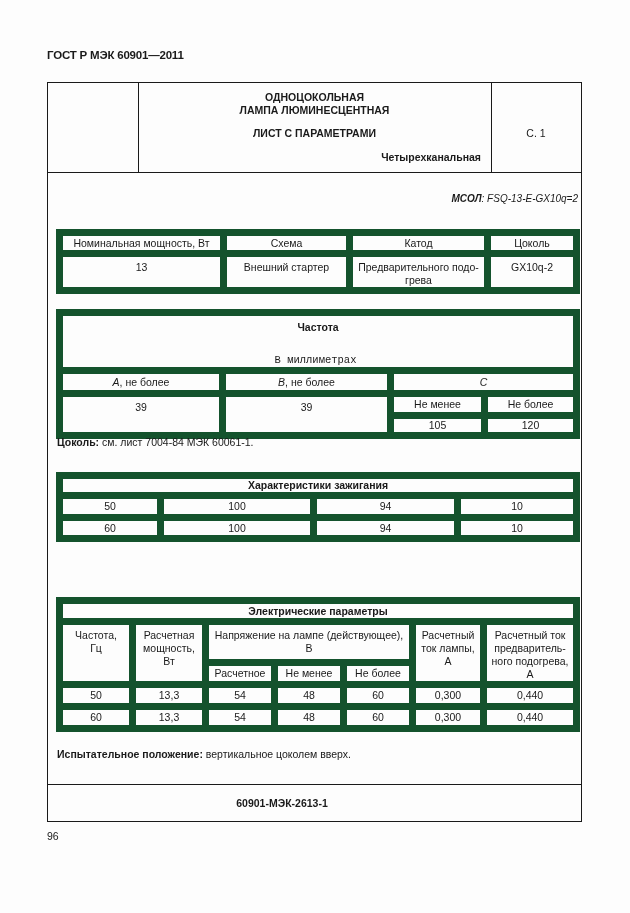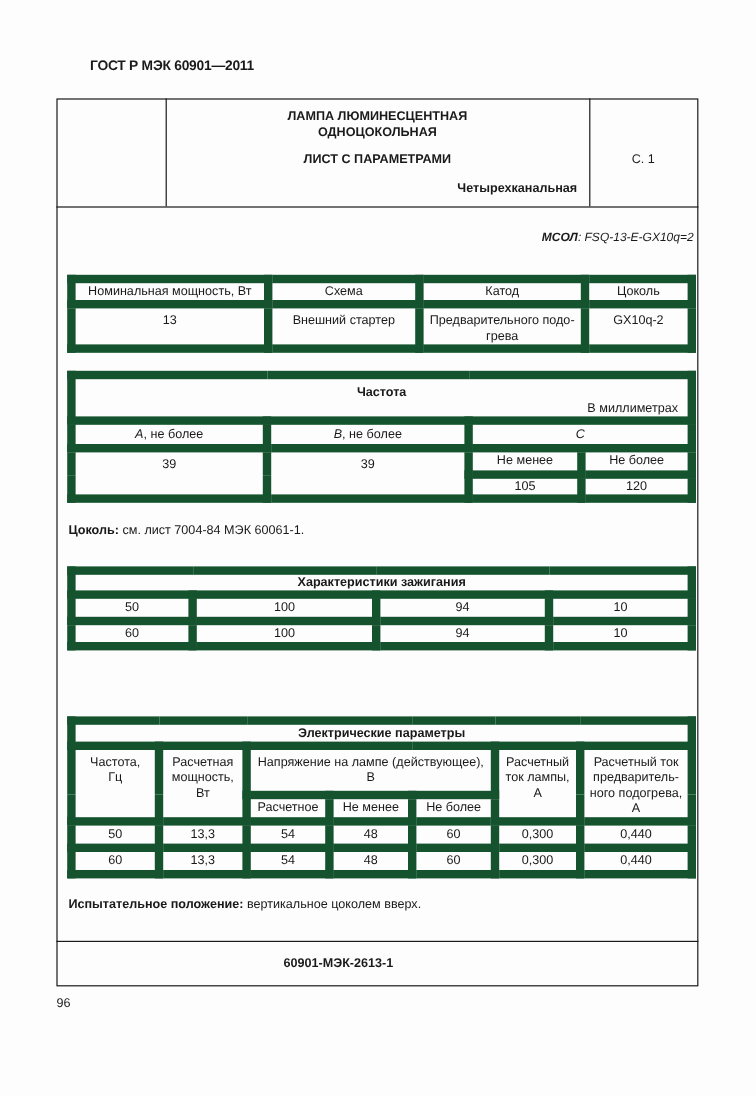--- a/index.html
+++ b/index.html
@@ -1,19 +1,19 @@
 <!DOCTYPE html>
 <html><head>
 <meta charset="utf-8">
 <style>
   * { box-sizing: border-box; margin: 0; padding: 0; }
   html, body { width: 630px; height: 913px; background: #fdfdfd; }
   body { position: relative; font-family: "Liberation Sans", sans-serif; color: #1a1a1a; font-size: 10.5px; }
   .abs { position: absolute; }
-  .running-head { left: 47px; top: 49px; font-weight: bold; font-size: 11.5px; letter-spacing: -0.2px; margin-left: 28px; }
+  .running-head { left: 47px; top: 49px; font-weight: bold; font-size: 11.5px; letter-spacing: -0.2px; }
   .frame { left: 47px; top: 82px; width: 535px; height: 740px; border: 1.5px solid #1a1a1a; }
   .hline { position: absolute; height: 0; border-top: 1.5px solid #1a1a1a; }
   .vline { position: absolute; width: 0; border-left: 1.5px solid #1a1a1a; }
   .bold { font-weight: bold; }
   .title-block { left: 138px; width: 353px; text-align: center; font-weight: bold; font-size: 10.5px; line-height: 13px; }
   .sheet-no { left: 491px; width: 90px; top: 127px; text-align: center; font-size: 10.5px; }
   .variant { right: 149px; top: 151px; font-weight: bold; font-size: 10.5px; }
   .ilcos { right: 52px; top: 193px; font-size: 10px; font-style: italic; }
   table { position: absolute; border-collapse: collapse; table-layout: fixed; }
   td { border: 7px solid #14532d; text-align: center; vertical-align: middle; font-size: 10.5px; line-height: 13px; padding: 0 3px; }
@@ -29,22 +29,22 @@
 
 <div class="abs running-head">ГОСТ Р МЭК 60901—2011</div>
 
 <div class="abs frame"></div>
 <div class="vline" style="left:138px; top:82px; height:90px;"></div>
 <div class="vline" style="left:491px; top:82px; height:90px;"></div>
 <div class="hline" style="left:47px; top:172px; width:535px;"></div>
 <div class="hline" style="left:47px; top:784px; width:535px;"></div>
 
 <div class="abs title-block" style="top:91px;">
+  <div>ОДНОЦОКОЛЬНАЯ</div>
   <div>ЛАМПА ЛЮМИНЕСЦЕНТНАЯ</div>
-  <div>ОДНОЦОКОЛЬНАЯ</div>
 </div>
 <div class="abs title-block" style="top:127px;">ЛИСТ С ПАРАМЕТРАМИ</div>
 <div class="abs sheet-no">С. 1</div>
 <div class="abs variant">Четырехканальная</div>
 
 <div class="abs ilcos">
   <span class="bold">МСОЛ</span><span>: FSQ-13-E-GX10q=2</span>
 </div>
 
 <table style="left:56px; top:229px; width:517px;">
@@ -77,21 +77,21 @@
   <colgroup>
       <col style="width:163px">
       <col style="width:168px">
       <col style="width:94px">
       <col style="width:92px">
     </colgroup>
   <tbody>
       <tr style="height:37px;">
     <td colspan="4" style="vertical-align:top; padding-top:5px; position:relative;">
       <div class="tt">Частота</div>
-      <div style="text-align:right; padding-right:5px; margin-top:0;">В миллиметрах</div>
+      <div style="text-align:center; padding-right:5px; margin-top:20px;font-family:Liberation Mono, monospace;">В миллиметрах</div>
     </td>
   </tr>
   <tr style="height:23px;">
     <td><span class="it">А</span><span>, не более</span></td>
     <td><span class="it">В</span><span>, не более</span></td>
     <td colspan="2" class="it">С</td>
   </tr>
   <tr style="height:22px;">
     <td rowspan="2" class="top">39</td>
     <td rowspan="2" class="top">39</td>

